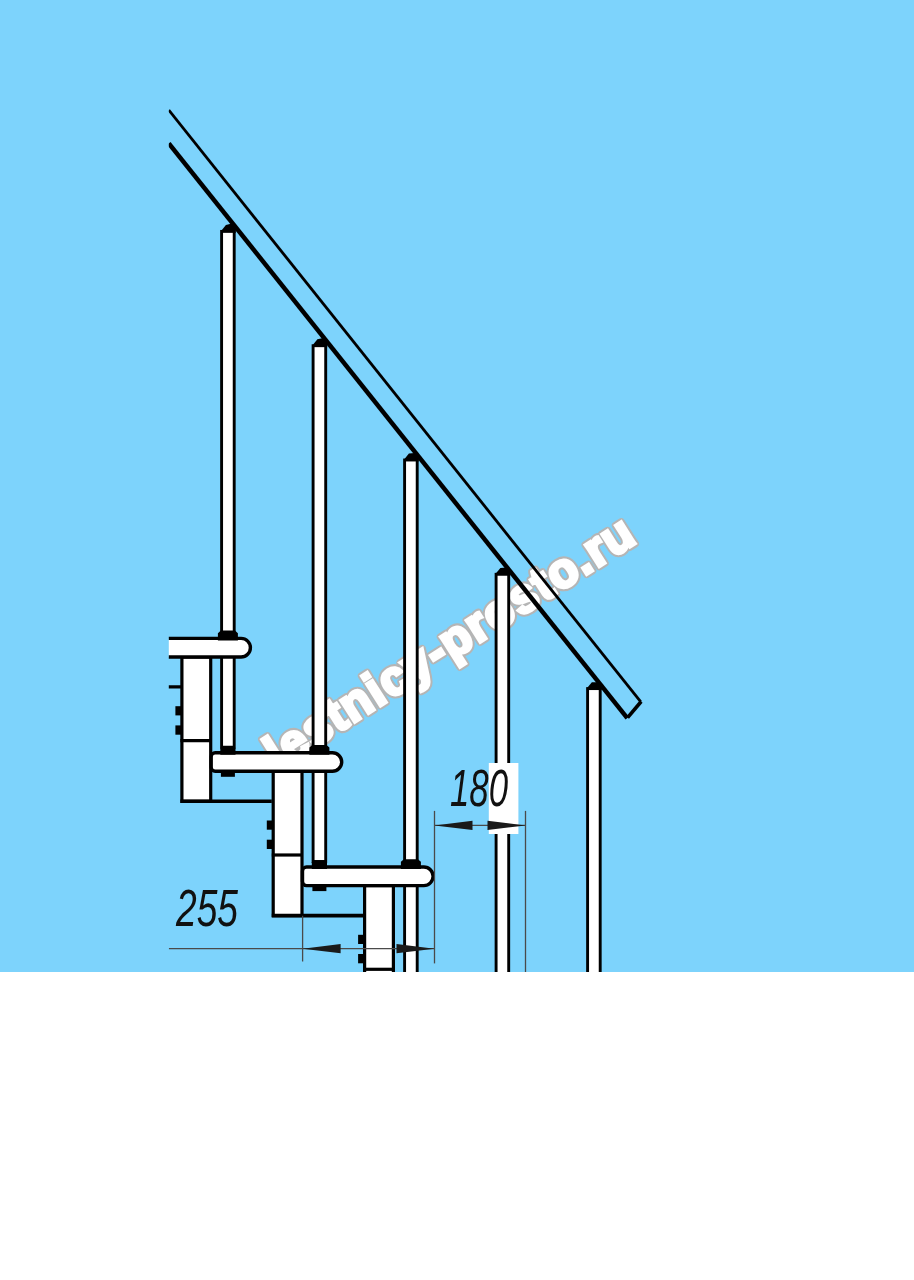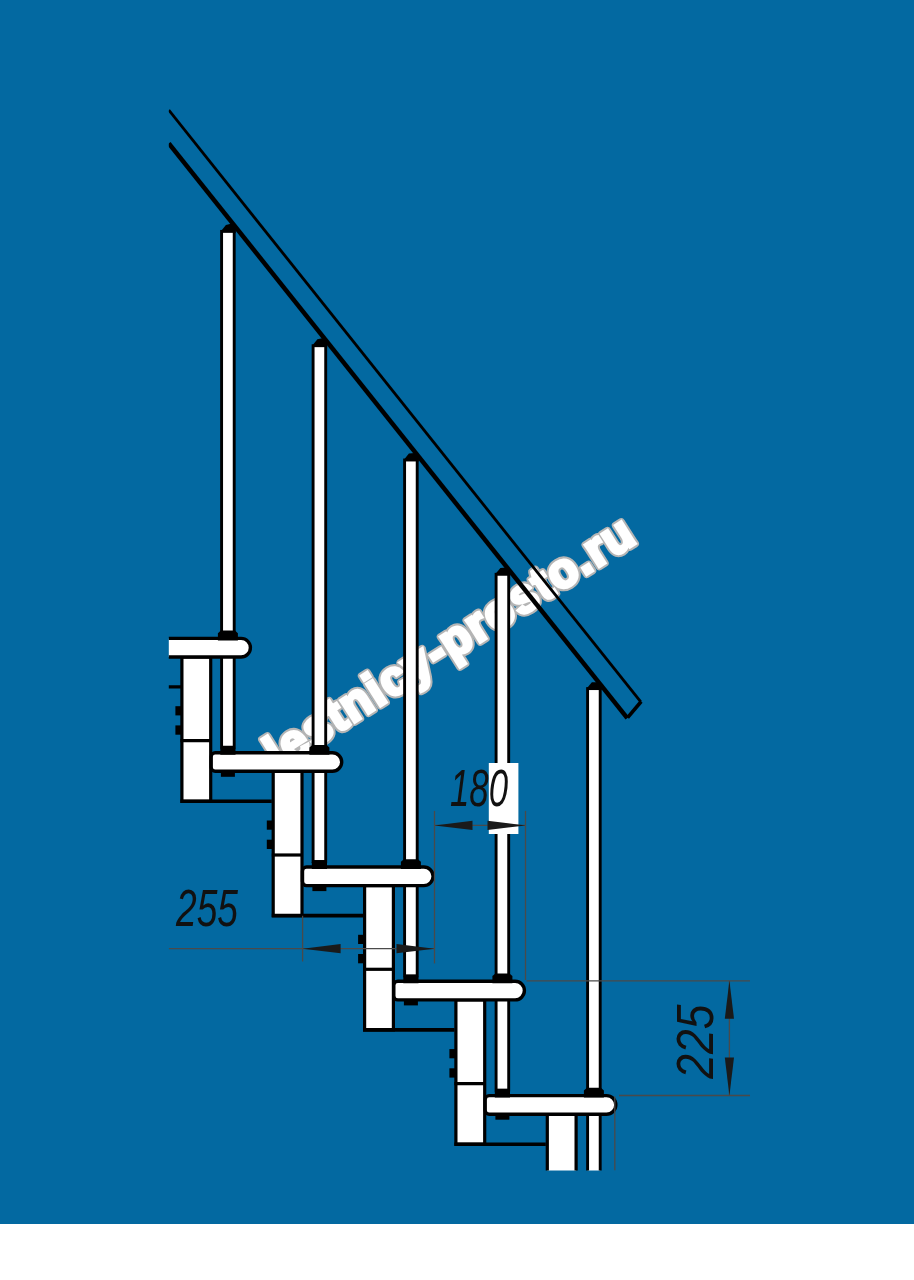--- a/index.html
+++ b/index.html
@@ -1,16 +1,16 @@
 <!DOCTYPE html>
 <html><head>
 <meta charset="utf-8">
 <style>
   html,body { margin:0; padding:0; background:#ffffff; }
-  #page { position:relative; width:914px; height:1224px; background:#0369a1; overflow:hidden;
+  #page { position:relative; width:914px; height:972px; background:#7dd3fc; overflow:hidden;
            font-family:"Liberation Sans", sans-serif; }
 </style>
 </head>
 <body>
 <div id="page">
 <svg width="914" height="1280" viewBox="0 0 914 1280" xmlns="http://www.w3.org/2000/svg">
 <defs>
         <clipPath id="cut">
           <rect x="168.8" y="0" width="745.2" height="1170.5"></rect>
         </clipPath>

